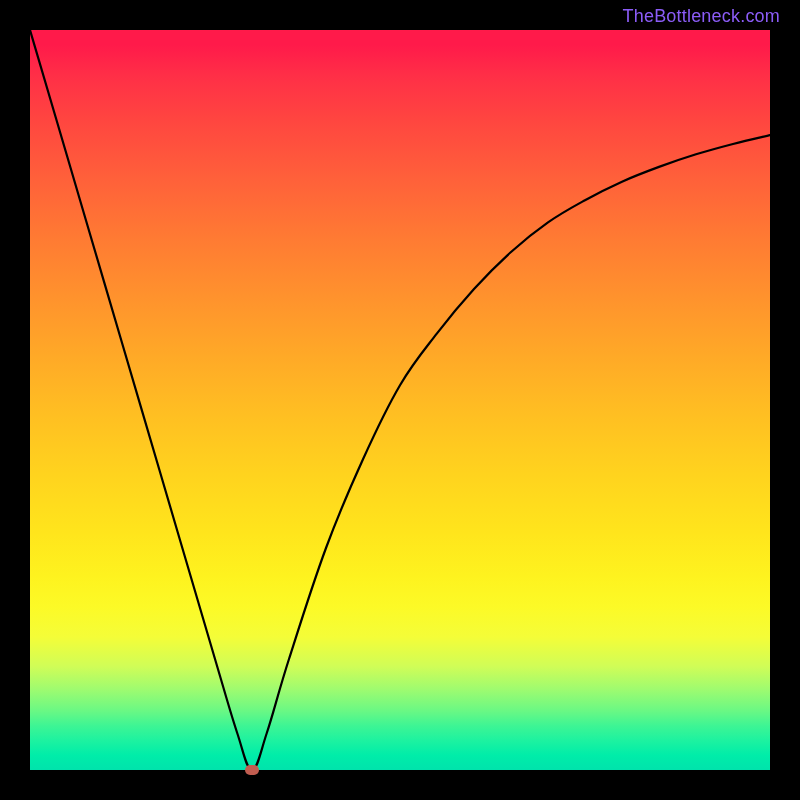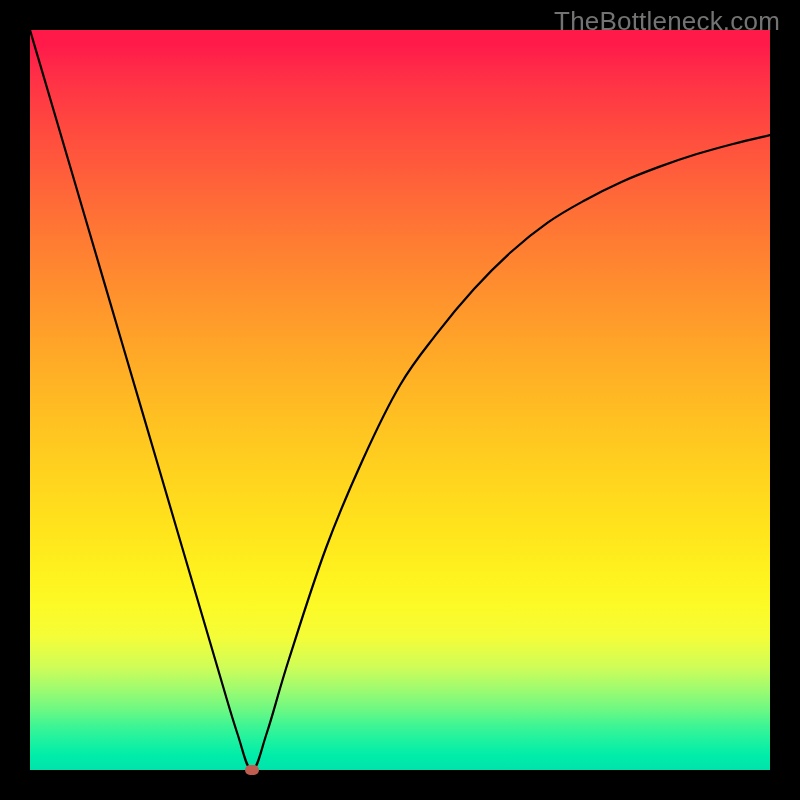--- a/index.html
+++ b/index.html
@@ -44,22 +44,22 @@
       #3ef594 94%,
       #1df2a0 96%,
       #00eda9 98%,
       #00e3ac 100%
     );
   }
   .watermark {
     position: absolute;
     top: 6px;
     right: 20px;
-    color: #737373;
-    font-size: 26px;
+    color: #8b5cf6;
+    font-size: 18px;
     font-weight: 500;
     letter-spacing: 0.2px;
     z-index: 5;
   }
   svg.curve {
     position: absolute;
     left: 0;
     top: 0;
     width: 740px;
     height: 740px;

